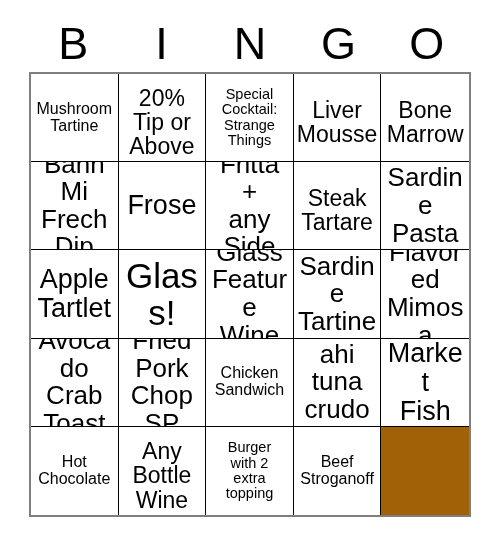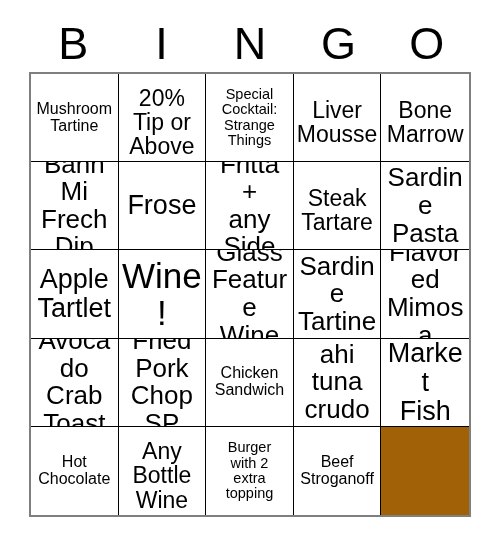--- a/index.html
+++ b/index.html
@@ -151,21 +151,21 @@
 
     <div class="cell">
         <span class="cell-text fs-md">Sardine
 Pasta</span>
       </div>
     <div class="cell">
         <span class="cell-text fs-xl">Apple
 Tartlet</span>
       </div>
     <div class="cell">
-        <span class="cell-text fs-xxl">Wine!</span>
+        <span class="cell-text fs-xxl">Glass!</span>
       </div>
     <div class="cell">
         <span class="cell-text fs-md">Glass
 Feature
 Wine</span>
       </div>
     <div class="cell">
         <span class="cell-text fs-md">Sardine
 Tartine</span>
       </div>

